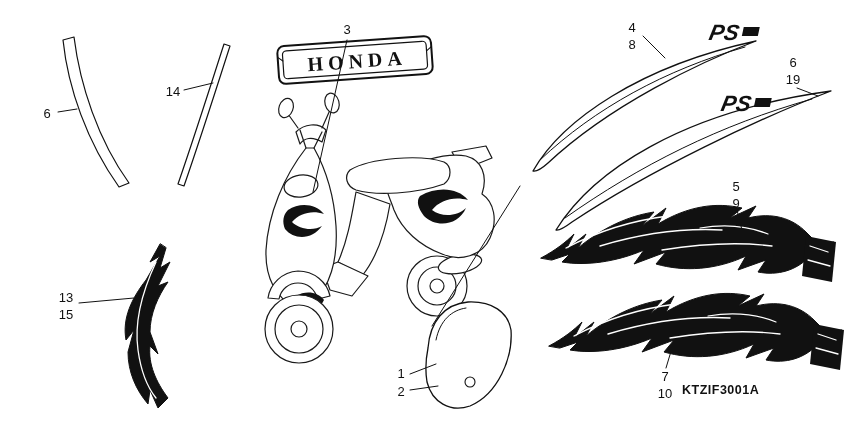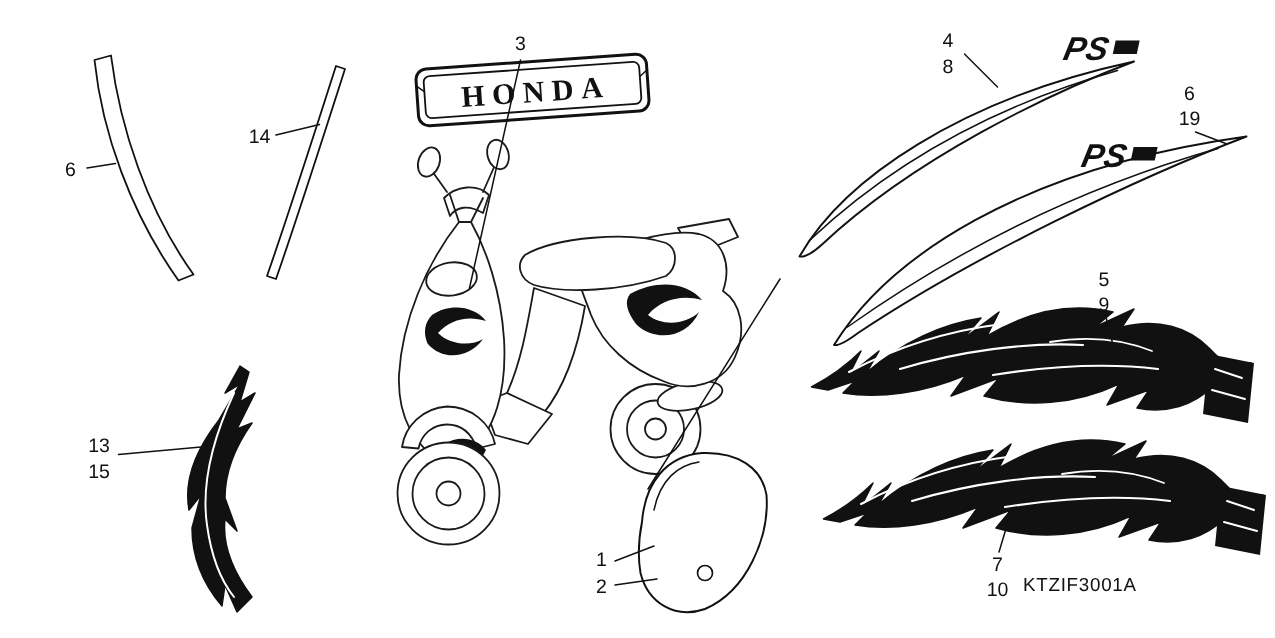--- a/index.html
+++ b/index.html
@@ -17,21 +17,21 @@
     font-size:13px;
     color:#111;
     font-family:"Liberation Sans", sans-serif;
     line-height:1;
     user-select:none;
   }
   .code{
     position:absolute;
     left:682px;top:383px;
     font-size:12.5px;
-    font-weight:normal;
+    font-weight:bold;
     letter-spacing:0.5px;
     color:#111;
     font-family:"Liberation Sans", sans-serif;
   }
 </style>
 </head>
 <body>
 
 <div class="canvas">
 

